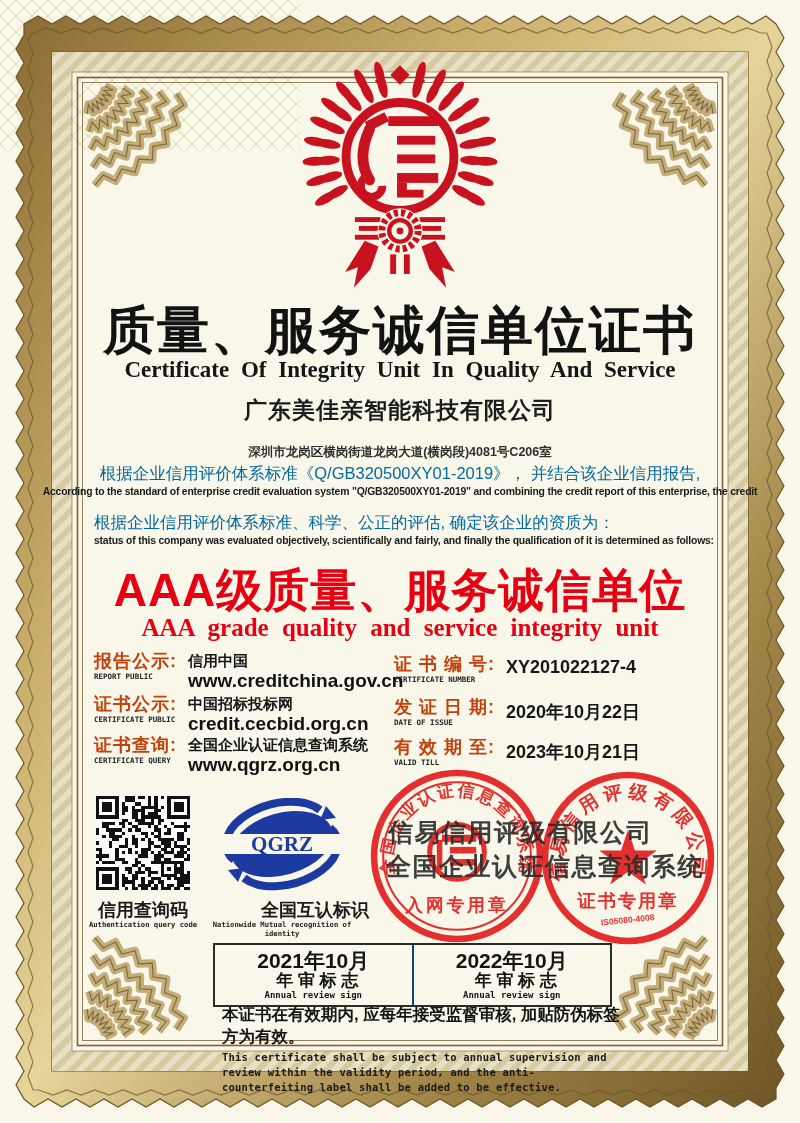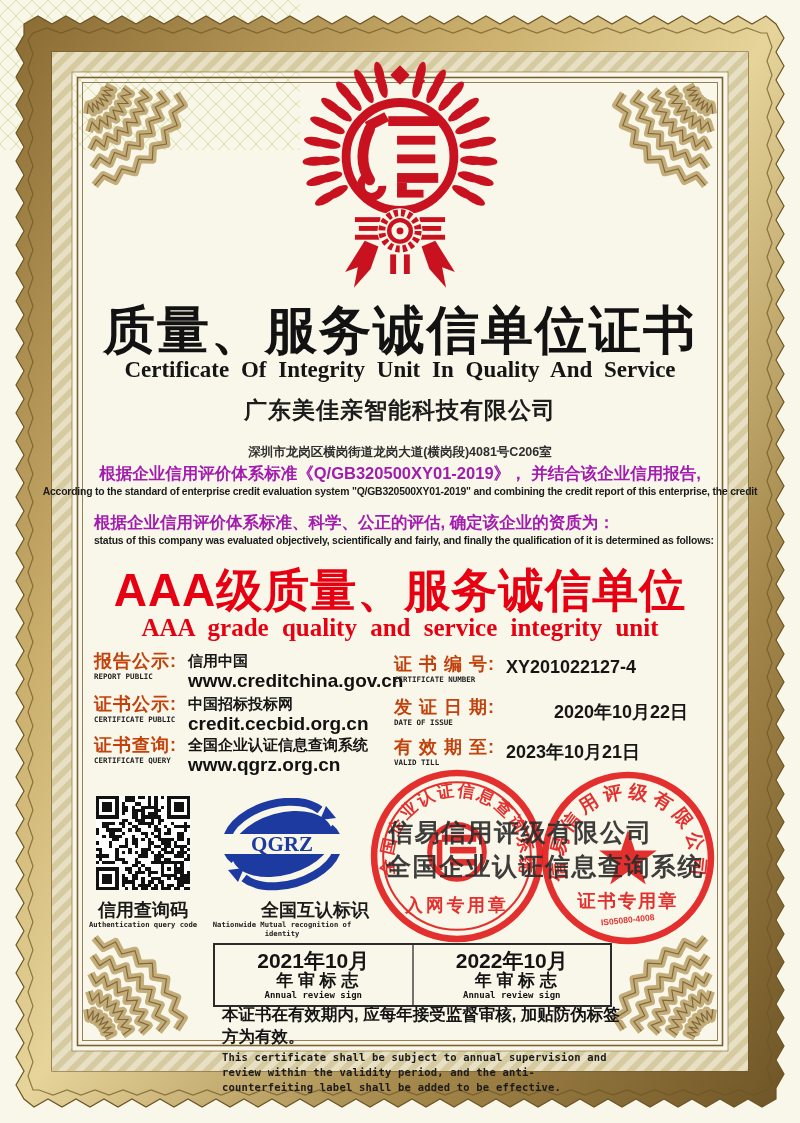--- a/index.html
+++ b/index.html
@@ -7,36 +7,36 @@
   .page{position:relative;width:800px;height:1123px;margin:0 auto;background:#f9f7e9;overflow:hidden;}
   .abs{position:absolute;}
   .mesh{position:absolute;inset:0;z-index:0;}
   #border-svg{position:absolute;inset:0;z-index:1;pointer-events:none;}
   .content{position:absolute;inset:0;z-index:2;color:#141414;}
   .center{left:0;width:100%;text-align:center;}
   .title-cn{top:296px;font-size:52px;font-weight:900;letter-spacing:2px;color:#121212;}
   .title-en{top:357px;font-family:"Liberation Serif","DejaVu Serif",serif;font-size:23px;font-weight:700;word-spacing:6px;color:#151515;}
   .company{top:395px;font-size:23px;font-weight:700;color:#1c1c1c;letter-spacing:1px;}
   .address{top:444px;font-size:12.5px;font-weight:600;color:#2e2e2e;}
-  .p-cn{font-size:16.5px;font-weight:700;color:#a21caf;}
+  .p-cn{font-size:16.5px;font-weight:400;color:#0369a1;}
   .p-en{font-size:10.4px;font-weight:700;color:#1b1b1b;letter-spacing:-0.2px;}
   .grade-cn{top:560px;font-size:46px;font-weight:900;color:#e60012;letter-spacing:1px;}
   .grade-en{top:614px;font-family:"Liberation Serif","DejaVu Serif",serif;font-size:25px;font-weight:700;color:#e60012;word-spacing:7px;}
   .lab-cn{font-size:18px;font-weight:800;letter-spacing:1px;color:#c2410c;line-height:1;}
   .lab-en{font-size:7.5px;font-weight:700;font-family:"DejaVu Sans Mono",monospace;color:#222;line-height:1;margin-top:3px;}
   .val-cn{font-size:15px;font-weight:800;color:#161616;line-height:1;}
   .val-url{font-size:19px;font-weight:800;color:#111;line-height:1;margin-top:3px;}
   .val-big{font-size:18px;font-weight:800;color:#161616;}
   .mark-lab-cn{font-size:18px;font-weight:800;color:#1a1a1a;}
   .mark-lab-en{font-size:7.2px;font-weight:700;font-family:"DejaVu Sans Mono",monospace;color:#222;}
   .issuer{z-index:4;font-size:25px;font-weight:600;color:rgba(45,45,45,.92);letter-spacing:1.5px;white-space:nowrap;}
   .stamp{z-index:3;}
   .annual-box{top:943px;left:213px;width:395px;height:60px;border:2px solid #2b2b2b;display:flex;z-index:2;}
   .annual-cell{flex:1;text-align:center;padding-top:4px;}
-  .annual-cell+.annual-cell{border-left:2px solid #737373;}
+  .annual-cell+.annual-cell{border-left:2px solid #0c4a6e;}
   .annual-date{font-size:21px;font-weight:800;line-height:1.1;}
   .annual-cn{font-size:17px;font-weight:800;line-height:1.1;padding-left:8px;}
   .annual-en{font-size:9px;font-weight:700;font-family:"DejaVu Sans Mono",monospace;line-height:1.1;}
   .footer{top:1004px;left:222px;width:404px;}
   .footer-cn{font-size:16.5px;font-weight:800;color:#141414;}
   .footer-en{font-size:10.5px;font-weight:700;font-family:"DejaVu Sans Mono",monospace;color:#1b1b1b;line-height:1.45;margin-top:2px;letter-spacing:.2px;}
   .emblem{position:absolute;left:302px;top:60px;width:196px;height:232px;}
   .qr{position:absolute;left:96px;top:796px;width:94px;height:94px;}
   .qgrz{position:absolute;left:224px;top:798px;width:116px;height:94px;}
 </style>
@@ -213,21 +213,21 @@
 
     <div class="abs" style="top:655px;left:394px;">
       <div class="lab-cn">证 书 编 号:</div>
       <div class="lab-en">CERTIFICATE NUMBER</div>
     </div>
     <div class="abs val-big" style="top:657px;left:506px;">XY201022127-4</div>
     <div class="abs" style="top:698px;left:394px;">
       <div class="lab-cn">发 证 日 期:</div>
       <div class="lab-en">DATE OF ISSUE</div>
     </div>
-    <div class="abs val-big" style="top:700px;left:506px;margin-left:48px;">2020年10月22日</div>
+    <div class="abs val-big" style="top:700px;left:506px;">2020年10月22日</div>
     <div class="abs" style="top:738px;left:394px;">
       <div class="lab-cn">有 效 期 至:</div>
       <div class="lab-en">VALID TILL</div>
     </div>
     <div class="abs val-big" style="top:740px;left:506px;">2023年10月21日</div>
 
     <svg id="qr" class="qr" viewBox="0 0 29 29" shape-rendering="crispEdges">
       <rect width="29" height="29" fill="#ffffff"></rect>
     <rect x="9" y="0" width="1" height="1" fill="#111"></rect>
         <rect x="10" y="0" width="1" height="1" fill="#111"></rect>

